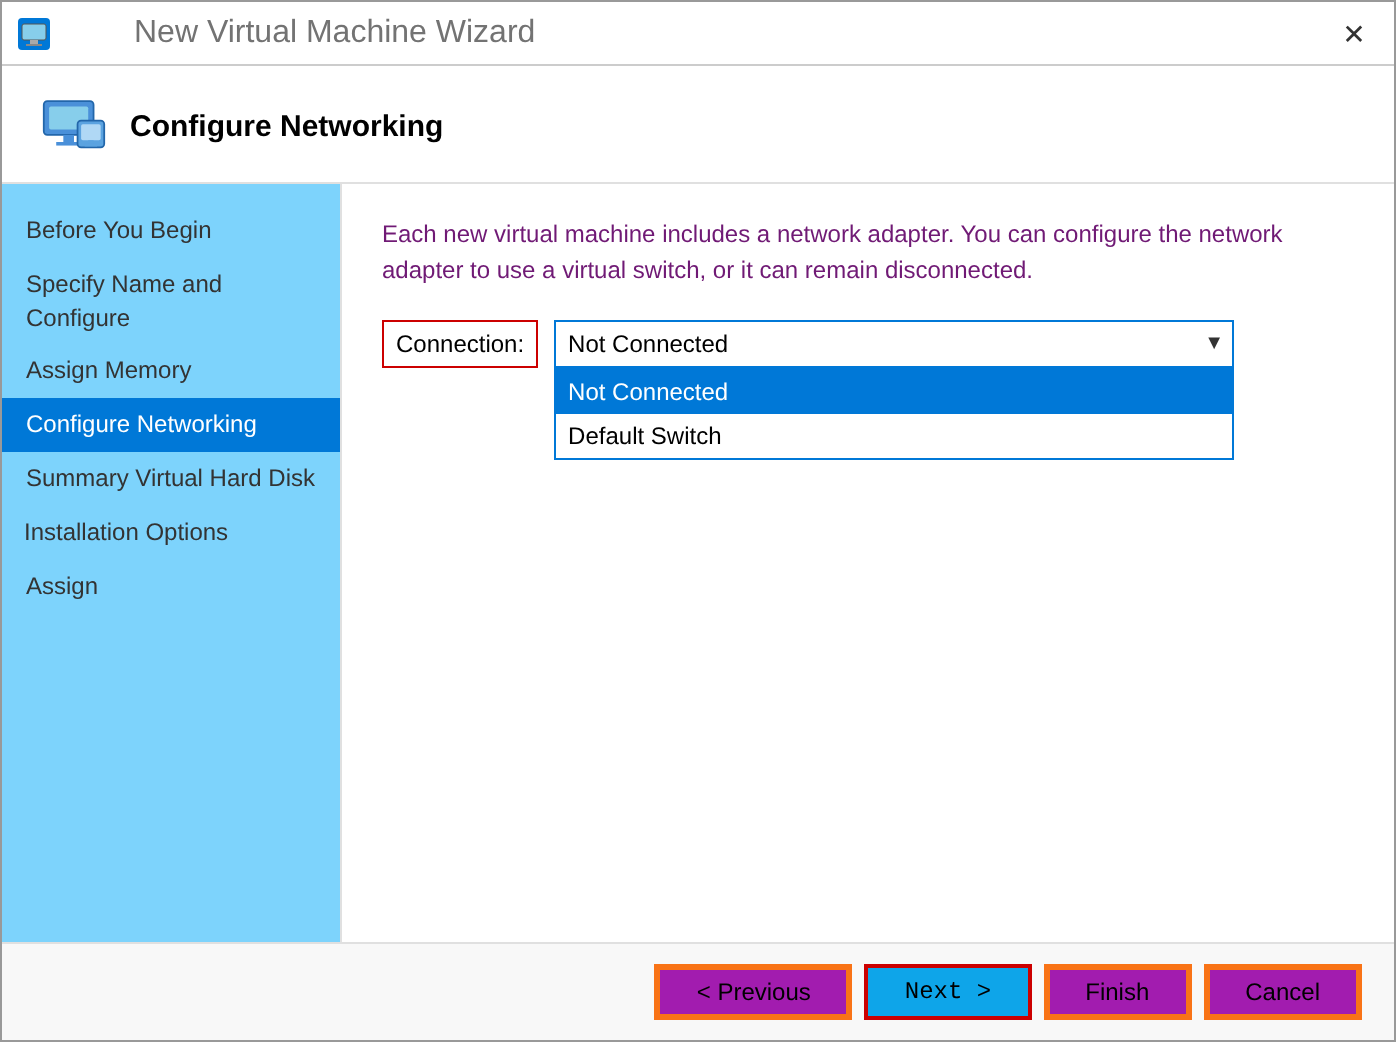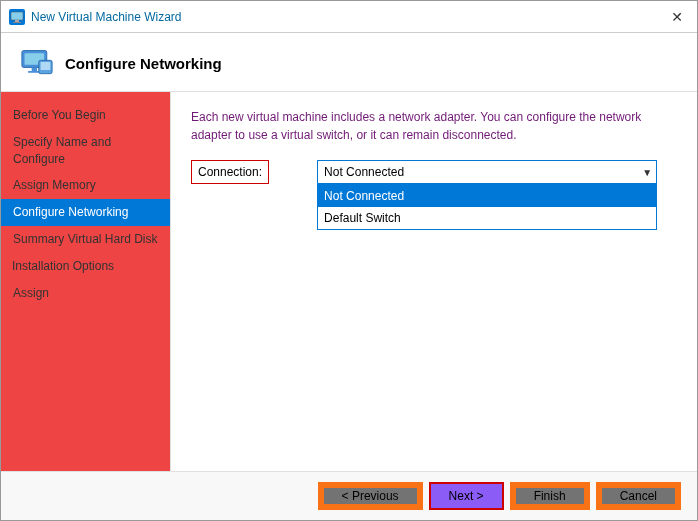--- a/index.html
+++ b/index.html
@@ -38,22 +38,23 @@
       background: #0078d7;
       border-radius: 2px;
       display: flex;
       align-items: center;
       justify-content: center;
       font-size: 10px;
       color: white;
     }
     .title-bar-text {
       flex: 1;
-      font-size: 12px;
-      color: #0369a1;
+      font-size: 16px;
+      color: #737373;
+      margin-left: 36px;
     }
     .title-bar-close {
       width: 24px;
       height: 20px;
       display: flex;
       align-items: center;
       justify-content: center;
       font-size: 14px;
       cursor: pointer;
       color: #333;
@@ -78,21 +79,21 @@
       font-weight: 600;
       color: #000;
     }
     .content {
       display: flex;
       flex: 1;
       overflow: hidden;
     }
     .sidebar {
       width: 170px;
-      background: #ef4444;
+      background: #7dd3fc;
       border-right: 1px solid #e0e0e0;
       padding: 10px 0;
       flex-shrink: 0;
     }
     .sidebar-item {
       padding: 5px 12px;
       cursor: pointer;
       color: #333;
       font-size: 12px;
       line-height: 1.4;
@@ -113,21 +114,20 @@
     .description {
       font-size: 12px;
       color: #701a75;
       line-height: 1.5;
       margin-bottom: 16px;
     }
     .form-row {
       display: flex;
       align-items: center;
       margin-bottom: 4px;
-      gap: 40px;
     }
     .form-label {
       font-size: 12px;
       color: #000;
       border: 1px solid #c00;
       padding: 3px 6px;
       margin-right: 8px;
       white-space: nowrap;
       background: #fff;
       display: flex;
@@ -182,32 +182,33 @@
       border-top: 1px solid #e0e0e0;
       padding: 10px 16px;
       display: flex;
       justify-content: flex-end;
       gap: 6px;
       background: #f8f8f8;
     }
     .btn {
       padding: 5px 18px;
       font-size: 12px;
-      border: 6px solid #f97316;
-      background: #737373;
+      border: 3px solid #f97316;
+      background: #a21caf;
       cursor: pointer;
       min-width: 72px;
       height: 28px;
       display: flex;
       align-items: center;
       justify-content: center;
     }
     .btn-next {
       border: 2px solid #c00;
-      background: #8b5cf6;
+      background: #0ea5e9;
+      font-family: Liberation Mono, monospace;
     }
   </style>
 </head>
 <body>
 
 <div class="window">
 
   <div class="title-bar">
     <div class="title-bar-icon">
       <svg width="14" height="14" viewBox="0 0 14 14">

